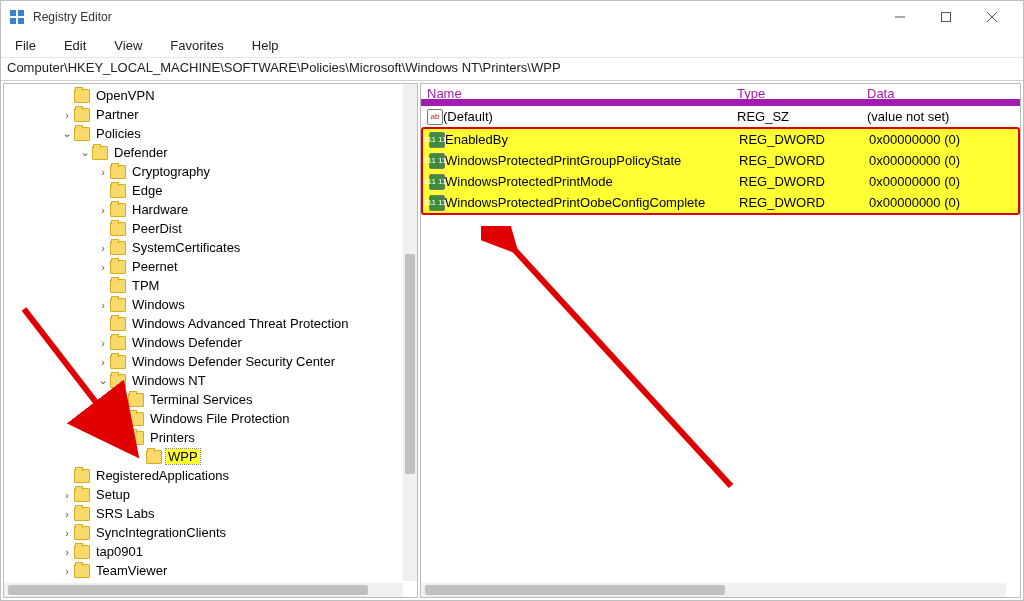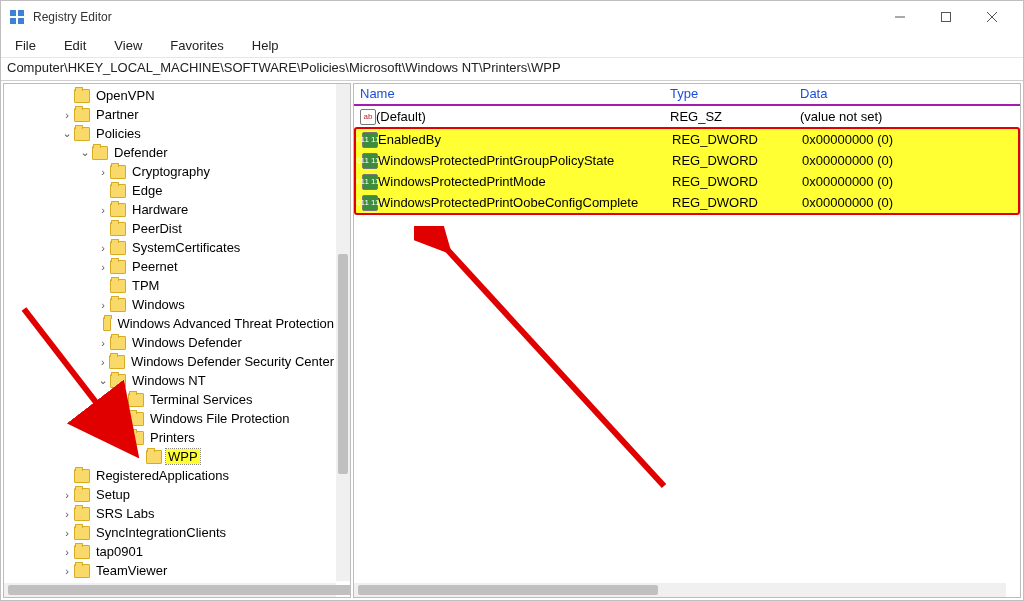--- a/index.html
+++ b/index.html
@@ -7,39 +7,39 @@
   .window { width: 1024px; height: 601px; border: 1px solid #bfbfbf; background: #fff; display: flex; flex-direction: column; }
   .titlebar { height: 32px; display: flex; align-items: center; padding: 0 8px; background: #fff; color: #000; }
   .titlebar .icon { width: 16px; height: 16px; margin-right: 8px; display:inline-flex; align-items:center; justify-content:center; }
   .titlebar .title { font-size: 12px; color: #333; flex: 0 0 auto; }
   .titlebar .spacer { flex: 1; }
   .winbtn { width: 46px; height: 32px; display: inline-flex; align-items: center; justify-content: center; color: #5a5a5a; font-size: 12px; }
   .menubar { height: 24px; display: flex; align-items: center; gap: 12px; padding: 0 6px; border-bottom: 0; background: #fff; font-size: 13px; color: #222; }
   .menubar span { padding: 2px 8px; }
   .addrbar { height: 24px; padding: 2px 6px; font-size: 13px; color: #222; border-bottom: 1px solid #d0d0d0; border-top: 1px solid #e6e6e6; background: #fff; }
   .content { flex: 1; display: flex; border-top: 0; min-height: 0; }
-  .tree-pane { width: 348px; position: relative; border: 1px solid #bcbcbc; margin: 2px; overflow: hidden; }
+  .tree-pane { width: 415px; position: relative; border: 1px solid #bcbcbc; margin: 2px; overflow: hidden; }
   .list-pane { flex: 1; position: relative; border: 1px solid #bcbcbc; margin: 2px 2px 2px 0; overflow: hidden; }
   
   .vscroll { position:absolute; right:0; top:0; bottom:16px; width:14px; background:#f0f0f0; }
   .vscroll .thumb { position:absolute; left:2px; right:2px; top:170px; height:220px; background:#c0c0c0; border-radius:2px; }
   .hscroll { position:absolute; left:0; right:14px; bottom:0; height:14px; background:#f0f0f0; }
   .hscroll .thumb { position:absolute; top:2px; bottom:2px; left:4px; width:360px; background:#c0c0c0; border-radius:2px; }
   .tree { position:absolute; inset:0 14px 14px 0; overflow:hidden; padding-top:2px; }
   .node { display: flex; align-items: center; height: 19px; font-size: 13px; color: #000; white-space: nowrap; }
   .node .twist { width: 14px; text-align: center; color: #5a5a5a; font-size: 11px; display:inline-block; }
   .node .twist.exp::before { content: "⌄"; }
   .node .twist.col::before { content: "›"; }
   .node .twist.none::before { content: ""; }
   .folder { width:16px; height:14px; background:#f8d96a; border:1px solid #d8ac22; border-radius:1px; margin-right:4px; display:inline-block; position:relative; }
   .folder::before { content:""; position:absolute; top:-3px; left:0; width:6px; height:3px; background:#f8d96a; border:1px solid #d8ac22; border-bottom:0; border-radius:1px 1px 0 0; }
   .node.sel .lbl { background:#ffff33; outline:1px dotted #888; padding:0 2px;text-align:right; }
   .lbl { padding: 0 2px; }
   
-  .list-head { height:22px; display:flex; font-size:13px; color:#1d4ed8; border-bottom:2px solid #a21caf; }
+  .list-head { height:22px; display:flex; font-size:13px; color:#a21caf; border-bottom:7px solid #a21caf; }
   .list-head .col { padding:2px 6px; border-right:1px solid transparent; }
   .col-name { width:310px; }
   .col-type { width:130px; }
   .col-data { flex:1; }
   .list-body { position:relative; }
   .row { display:flex; height:21px; align-items:center; font-size:13px; }
   .row .c { padding:0 6px; overflow:hidden; text-overflow:ellipsis; white-space:nowrap; }
   .row .c-name { width:310px; display:flex; align-items:center; }
   .row .c-type { width:130px; }
   .row .c-data { flex:1; }

